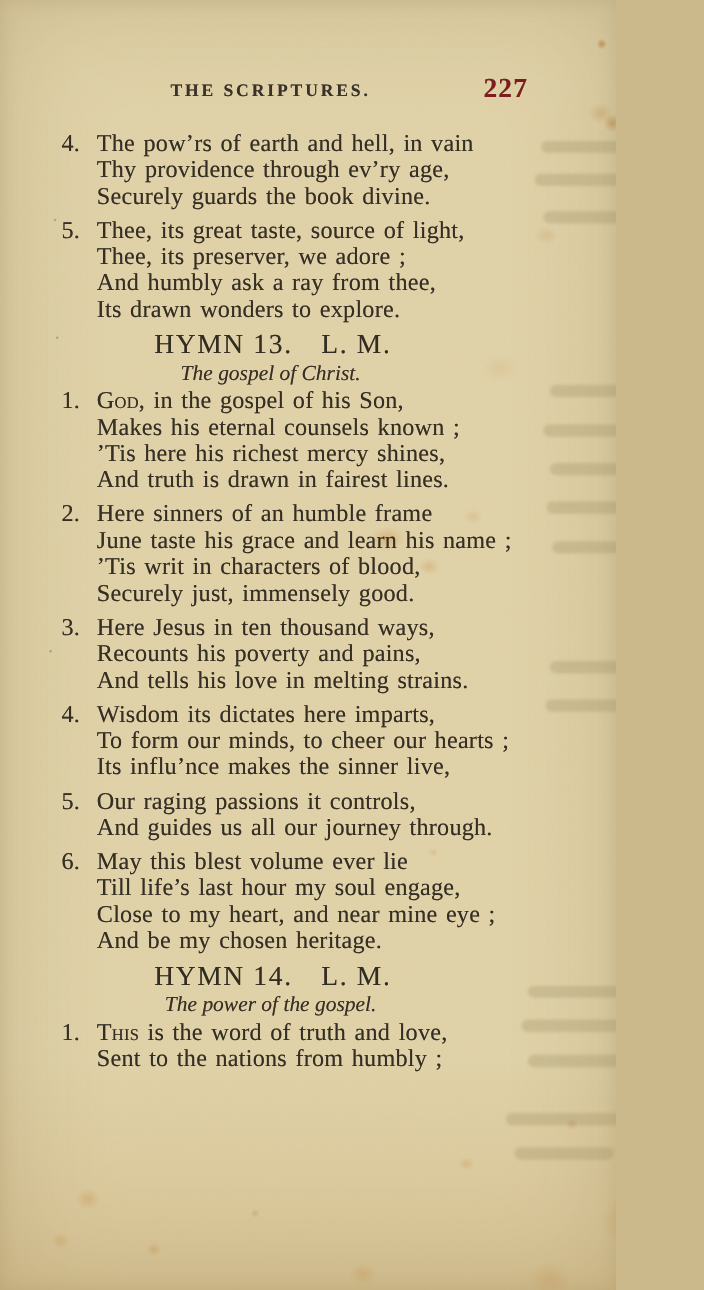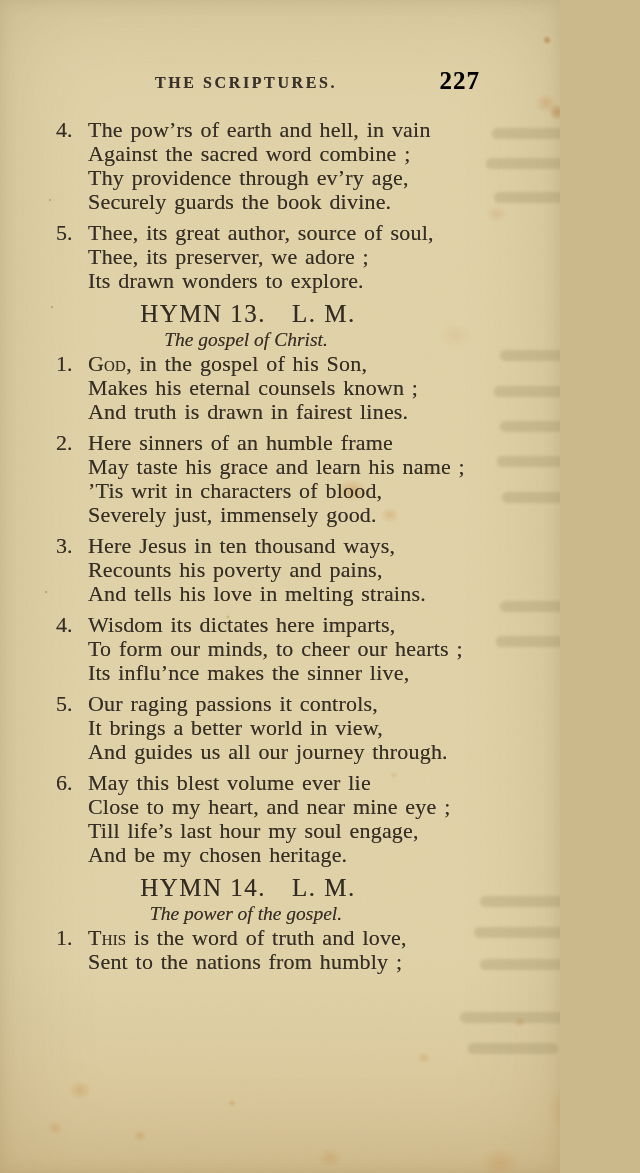--- a/index.html
+++ b/index.html
@@ -49,21 +49,21 @@
   .ghosts{position:absolute;inset:0;pointer-events:none;filter:blur(1.6px);}
   .ghost{position:absolute;height:11px;border-radius:6px;background:rgba(146,130,90,.26);}
   .grain{position:absolute;inset:0;pointer-events:none;mix-blend-mode:multiply;}
   .running-head{position:absolute;top:74px;left:0;right:0;height:26px;}
   .running-title{
     position:absolute;left:0;right:0;text-align:center;transform:translateX(-34px);
     font-size:16px;font-weight:700;letter-spacing:2.6px;color:#39322a;
   }
   .page-number{
     position:absolute;right:80px;top:-7px;
-    font-size:25px;font-weight:700;letter-spacing:1px;color:#000000;
+    font-size:25px;font-weight:700;letter-spacing:1px;color:#7f1d1d;
   }
   .content{position:absolute;top:118px;left:0;right:0;}
   .verse{display:flex;margin:0 0 7px 56px;}
   .vnum{flex:none;width:32px;font-size:22px;line-height:24px;}
   .vlines{flex:1;}
   .vline{font-size:22px;line-height:24px;white-space:nowrap;word-spacing:0.09em;letter-spacing:0.2px;}
   .hymn-heading{
     display:flex;justify-content:center;gap:26px;transform:translateX(-32px);
     font-size:25px;line-height:28px;letter-spacing:1.5px;margin:5px 0 0;color:#332c22;
   }
@@ -110,53 +110,54 @@
   <header class="running-head">
     <div class="running-title">THE SCRIPTURES.</div>
     <div class="page-number">227</div>
   </header>
 
   <main class="content" id="content">
       <div class="verse">
         <div class="vnum">4.</div>
         <div class="vlines">
           <div class="vline">The pow’rs of earth and hell, in vain</div>
-          <div class="vline">Against the sacred word combine ;</div>
           <div class="vline">Thy providence through ev’ry age,</div>
           <div class="vline">Securely guards the book divine.</div>
         </div>
       </div>
       <div class="verse">
         <div class="vnum">5.</div>
         <div class="vlines">
-          <div class="vline">Thee, its great author, source of soul,</div>
+          <div class="vline">Thee, its great taste, source of light,</div>
           <div class="vline">Thee, its preserver, we adore ;</div>
+          <div class="vline">And humbly ask a ray from thee,</div>
           <div class="vline">Its drawn wonders to explore.</div>
         </div>
       </div>
       <div class="hymn-heading">
         <div class="">HYMN 13.</div>
         <div class="">L. M.</div>
       </div>
       <div class="hymn-subtitle">The gospel of Christ.</div>
       <div class="verse">
         <div class="vnum">1.</div>
         <div class="vlines">
           <div class="vline"><span class="sc">God,</span> in the gospel of his Son,</div>
           <div class="vline">Makes his eternal counsels known ;</div>
+          <div class="vline">’Tis here his richest mercy shines,</div>
           <div class="vline">And truth is drawn in fairest lines.</div>
         </div>
       </div>
       <div class="verse">
         <div class="vnum">2.</div>
         <div class="vlines">
           <div class="vline">Here sinners of an humble frame</div>
-          <div class="vline">May taste his grace and learn his name ;</div>
+          <div class="vline">June taste his grace and learn his name ;</div>
           <div class="vline">’Tis writ in characters of blood,</div>
-          <div class="vline">Severely just, immensely good.</div>
+          <div class="vline">Securely just, immensely good.</div>
         </div>
       </div>
       <div class="verse">
         <div class="vnum">3.</div>
         <div class="vlines">
           <div class="vline">Here Jesus in ten thousand ways,</div>
           <div class="vline">Recounts his poverty and pains,</div>
           <div class="vline">And tells his love in melting strains.</div>
         </div>
       </div>
@@ -165,30 +166,29 @@
         <div class="vlines">
           <div class="vline">Wisdom its dictates here imparts,</div>
           <div class="vline">To form our minds, to cheer our hearts ;</div>
           <div class="vline">Its influ’nce makes the sinner live,</div>
         </div>
       </div>
       <div class="verse">
         <div class="vnum">5.</div>
         <div class="vlines">
           <div class="vline">Our raging passions it controls,</div>
-          <div class="vline">It brings a better world in view,</div>
           <div class="vline">And guides us all our journey through.</div>
         </div>
       </div>
       <div class="verse">
         <div class="vnum">6.</div>
         <div class="vlines">
           <div class="vline">May this blest volume ever lie</div>
+          <div class="vline">Till life’s last hour my soul engage,</div>
           <div class="vline">Close to my heart, and near mine eye ;</div>
-          <div class="vline">Till life’s last hour my soul engage,</div>
           <div class="vline">And be my chosen heritage.</div>
         </div>
       </div>
       <div class="hymn-heading">
         <div class="">HYMN 14.</div>
         <div class="">L. M.</div>
       </div>
       <div class="hymn-subtitle">The power of the gospel.</div>
       <div class="verse">
         <div class="vnum">1.</div>

